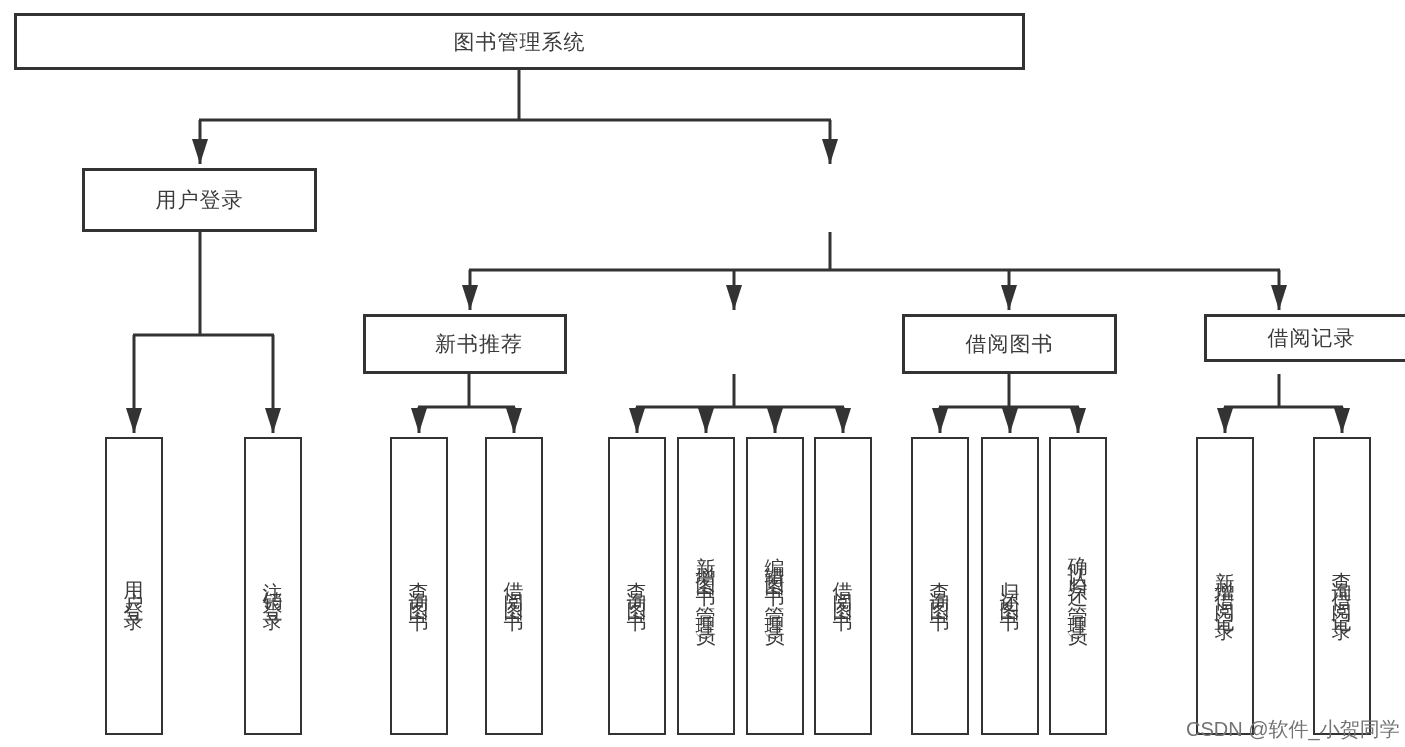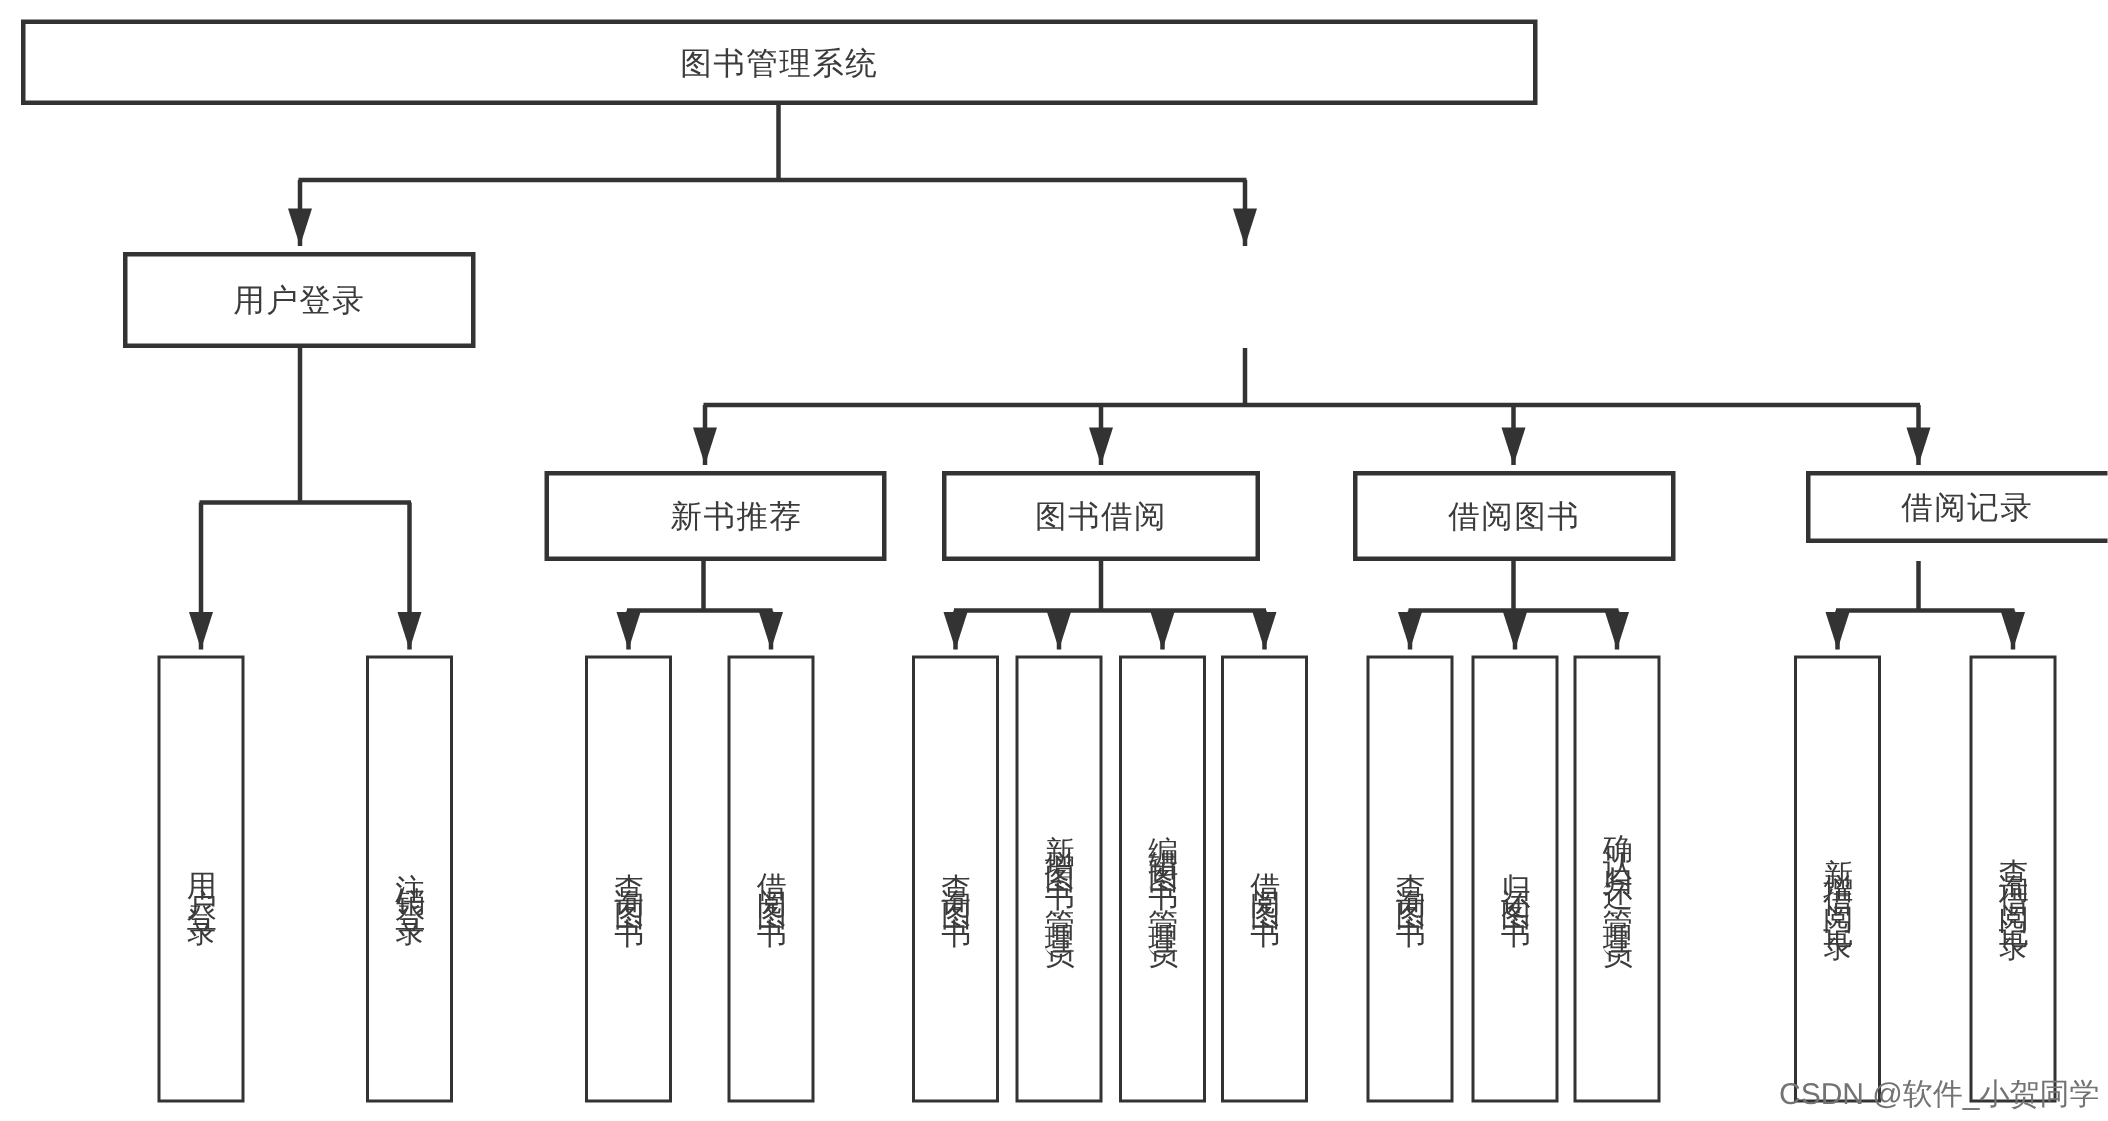--- a/index.html
+++ b/index.html
@@ -88,25 +88,22 @@
   </svg>
 
   <div class="node" style="left:14px;top:13px;width:1011px;height:57px;">
     <span class="lbl">图书管理系统</span>
   </div>
 
   <div class="node" style="left:82px;top:168px;width:235px;height:64px;">
     <span class="lbl">用户登录</span>
   </div>
 
-  <div class="node" style="left:363px;top:314px;width:228px;height:60px;padding-left:28px;">
+  <div class="node" style="left:363px;top:314px;width:204px;height:60px;padding-left:28px;">
     <span class="lbl">新书推荐</span>
-  </div>
-  <div class="node" style="left:628px;top:314px;width:212px;height:60px;">
-    <span class="lbl">图书借阅</span>
   </div>
   <div class="node" style="left:902px;top:314px;width:215px;height:60px;">
     <span class="lbl">借阅图书</span>
   </div>
   <div class="node" style="left:1204px;top:314px;width:215px;height:48px;align-items:center;">
     <span class="lbl">借阅记录</span>
   </div>
 
   <div class="leaf" style="left:105px;">
     <span class="vlbl">用户登录</span>

